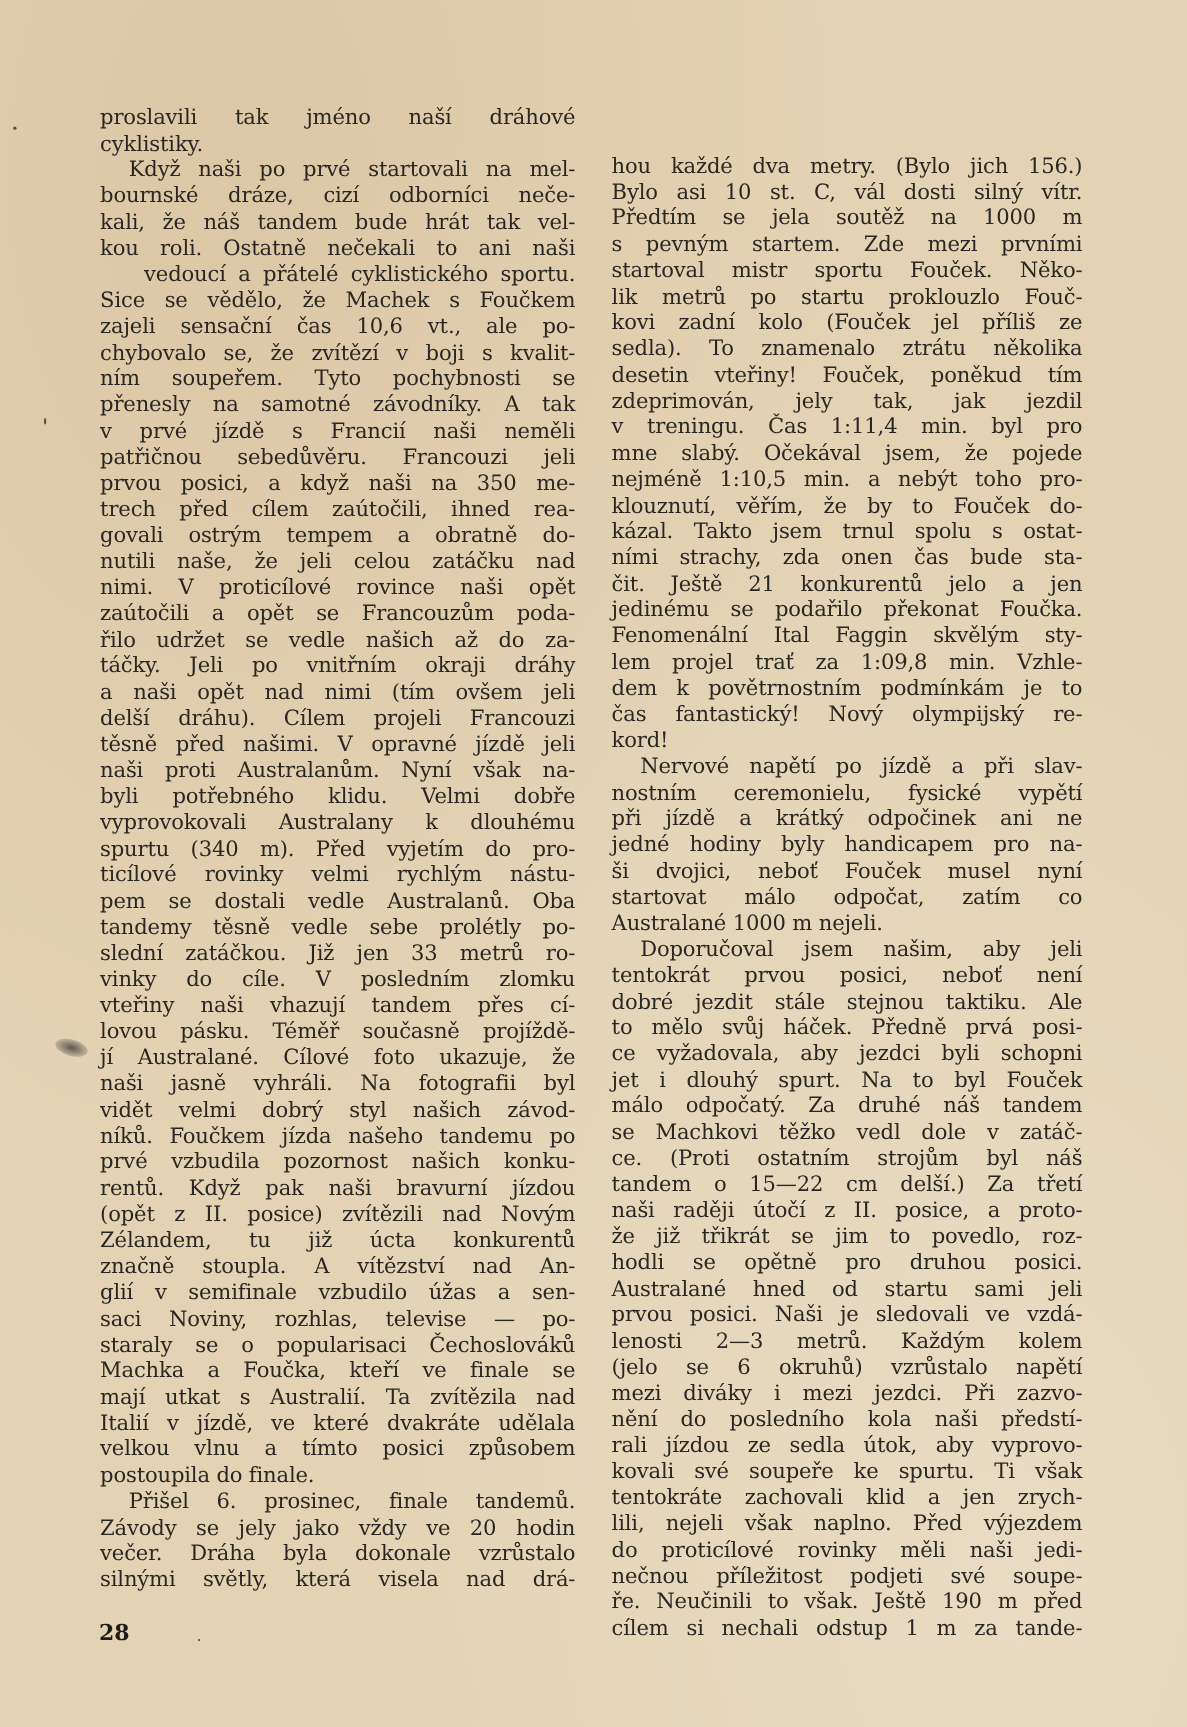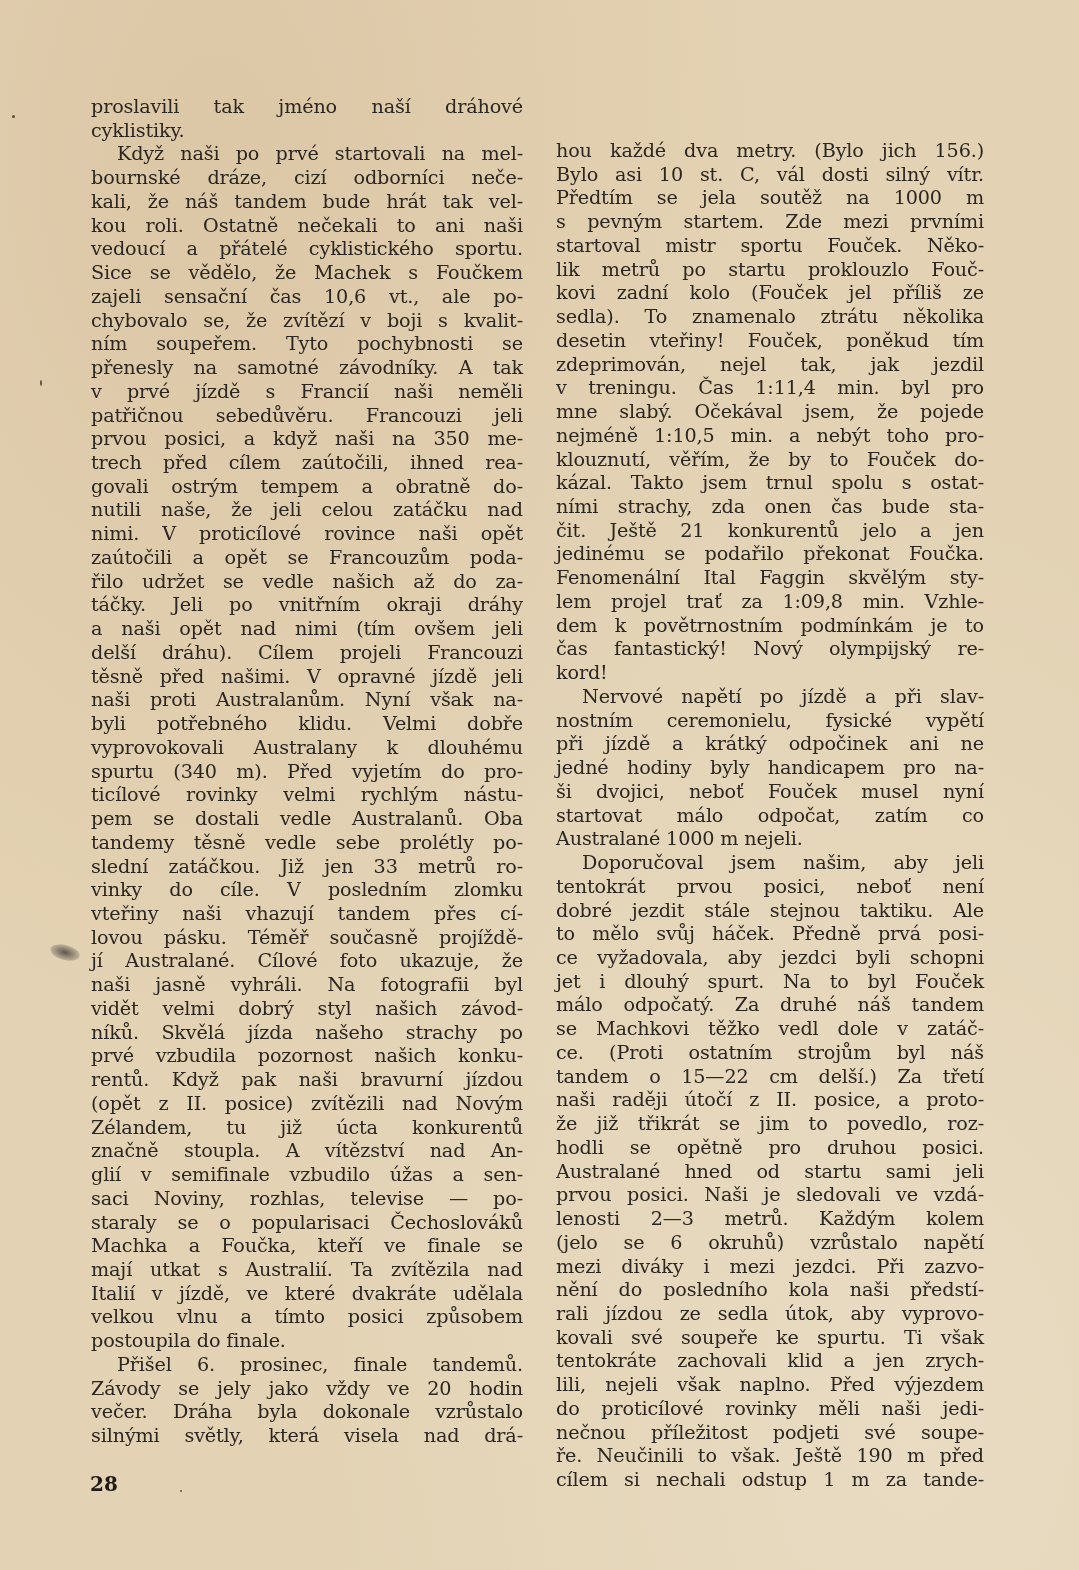--- a/index.html
+++ b/index.html
@@ -76,21 +76,21 @@
 <div class="speck" style="left:40px;top:380px;width:2px;height:6px;"></div>
 <div class="speck" style="left:180px;top:1490px;width:2px;height:2px;"></div>
 
 <div class="column col-left" id="col-0">
     <span class="line" style="height: 23.7368px; line-height: 23.7368px;">proslavili tak jméno naší dráhové</span>
     <span class="line last" style="height: 23.7368px; line-height: 23.7368px;">cyklistiky.</span>
     <span class="line indent" style="height: 23.7368px; line-height: 23.7368px;">Když naši po prvé startovali na mel-</span>
     <span class="line" style="height: 23.7368px; line-height: 23.7368px;">bournské dráze, cizí odborníci neče-</span>
     <span class="line" style="height: 23.7368px; line-height: 23.7368px;">kali, že náš tandem bude hrát tak vel-</span>
     <span class="line" style="height: 23.7368px; line-height: 23.7368px;">kou roli. Ostatně nečekali to ani naši</span>
-    <span class="line" style="height: 23.7368px; line-height: 23.7368px;">vedoucí a přátelé cyklistického sportu.</span>
+    <span class="line" style="height: 23.7368px; line-height: 23.7368px; margin-left: 40px;">vedoucí a přátelé cyklistického sportu.</span>
     <span class="line" style="height: 23.7368px; line-height: 23.7368px;">Sice se vědělo, že Machek s Foučkem</span>
     <span class="line" style="height: 23.7368px; line-height: 23.7368px;">zajeli sensační čas 10,6 vt., ale po-</span>
     <span class="line" style="height: 23.7368px; line-height: 23.7368px;">chybovalo se, že zvítězí v boji s kvalit-</span>
     <span class="line" style="height: 23.7368px; line-height: 23.7368px;">ním soupeřem. Tyto pochybnosti se</span>
     <span class="line" style="height: 23.7368px; line-height: 23.7368px;">přenesly na samotné závodníky. A tak</span>
     <span class="line" style="height: 23.7368px; line-height: 23.7368px;">v prvé jízdě s Francií naši neměli</span>
     <span class="line" style="height: 23.7368px; line-height: 23.7368px;">patřičnou sebedůvěru. Francouzi jeli</span>
     <span class="line" style="height: 23.7368px; line-height: 23.7368px;">prvou posici, a když naši na 350 me-</span>
     <span class="line" style="height: 23.7368px; line-height: 23.7368px;">trech před cílem zaútočili, ihned rea-</span>
     <span class="line" style="height: 23.7368px; line-height: 23.7368px;">govali ostrým tempem a obratně do-</span>
@@ -109,21 +109,21 @@
     <span class="line" style="height: 23.7368px; line-height: 23.7368px;">ticílové rovinky velmi rychlým nástu-</span>
     <span class="line" style="height: 23.7368px; line-height: 23.7368px;">pem se dostali vedle Australanů. Oba</span>
     <span class="line" style="height: 23.7368px; line-height: 23.7368px;">tandemy těsně vedle sebe prolétly po-</span>
     <span class="line" style="height: 23.7368px; line-height: 23.7368px;">slední zatáčkou. Již jen 33 metrů ro-</span>
     <span class="line" style="height: 23.7368px; line-height: 23.7368px;">vinky do cíle. V posledním zlomku</span>
     <span class="line" style="height: 23.7368px; line-height: 23.7368px;">vteřiny naši vhazují tandem přes cí-</span>
     <span class="line" style="height: 23.7368px; line-height: 23.7368px;">lovou pásku. Téměř současně projíždě-</span>
     <span class="line" style="height: 23.7368px; line-height: 23.7368px;">jí Australané. Cílové foto ukazuje, že</span>
     <span class="line" style="height: 23.7368px; line-height: 23.7368px;">naši jasně vyhráli. Na fotografii byl</span>
     <span class="line" style="height: 23.7368px; line-height: 23.7368px;">vidět velmi dobrý styl našich závod-</span>
-    <span class="line" style="height: 23.7368px; line-height: 23.7368px;">níků. Skvělá jízda našeho strachy po</span>
+    <span class="line" style="height: 23.7368px; line-height: 23.7368px;">níků. Foučkem jízda našeho tandemu po</span>
     <span class="line" style="height: 23.7368px; line-height: 23.7368px;">prvé vzbudila pozornost našich konku-</span>
     <span class="line" style="height: 23.7368px; line-height: 23.7368px;">rentů. Když pak naši bravurní jízdou</span>
     <span class="line" style="height: 23.7368px; line-height: 23.7368px;">(opět z II. posice) zvítězili nad Novým</span>
     <span class="line" style="height: 23.7368px; line-height: 23.7368px;">Zélandem, tu již úcta konkurentů</span>
     <span class="line" style="height: 23.7368px; line-height: 23.7368px;">značně stoupla. A vítězství nad An-</span>
     <span class="line" style="height: 23.7368px; line-height: 23.7368px;">glií v semifinale vzbudilo úžas a sen-</span>
     <span class="line" style="height: 23.7368px; line-height: 23.7368px;">saci Noviny, rozhlas, televise — po-</span>
     <span class="line" style="height: 23.7368px; line-height: 23.7368px;">staraly se o popularisaci Čechoslováků</span>
     <span class="line" style="height: 23.7368px; line-height: 23.7368px;">Machka a Foučka, kteří ve finale se</span>
     <span class="line" style="height: 23.7368px; line-height: 23.7368px;">mají utkat s Australií. Ta zvítězila nad</span>
@@ -138,21 +138,21 @@
 <div class="column col-right" id="col-1">
     <span class="line" style="height: 23.7368px; line-height: 23.7368px;">hou každé dva metry. (Bylo jich 156.)</span>
     <span class="line" style="height: 23.7368px; line-height: 23.7368px;">Bylo asi 10 st. C, vál dosti silný vítr.</span>
     <span class="line" style="height: 23.7368px; line-height: 23.7368px;">Předtím se jela soutěž na 1000 m</span>
     <span class="line" style="height: 23.7368px; line-height: 23.7368px;">s pevným startem. Zde mezi prvními</span>
     <span class="line" style="height: 23.7368px; line-height: 23.7368px;">startoval mistr sportu Fouček. Něko-</span>
     <span class="line" style="height: 23.7368px; line-height: 23.7368px;">lik metrů po startu proklouzlo Fouč-</span>
     <span class="line" style="height: 23.7368px; line-height: 23.7368px;">kovi zadní kolo (Fouček jel příliš ze</span>
     <span class="line" style="height: 23.7368px; line-height: 23.7368px;">sedla). To znamenalo ztrátu několika</span>
     <span class="line" style="height: 23.7368px; line-height: 23.7368px;">desetin vteřiny! Fouček, poněkud tím</span>
-    <span class="line" style="height: 23.7368px; line-height: 23.7368px;">zdeprimován, nejel tak, jak jezdil</span>
+    <span class="line" style="height: 23.7368px; line-height: 23.7368px;">zdeprimován, jely tak, jak jezdil</span>
     <span class="line" style="height: 23.7368px; line-height: 23.7368px;">v treningu. Čas 1:11,4 min. byl pro</span>
     <span class="line" style="height: 23.7368px; line-height: 23.7368px;">mne slabý. Očekával jsem, že pojede</span>
     <span class="line" style="height: 23.7368px; line-height: 23.7368px;">nejméně 1:10,5 min. a nebýt toho pro-</span>
     <span class="line" style="height: 23.7368px; line-height: 23.7368px;">klouznutí, věřím, že by to Fouček do-</span>
     <span class="line" style="height: 23.7368px; line-height: 23.7368px;">kázal. Takto jsem trnul spolu s ostat-</span>
     <span class="line" style="height: 23.7368px; line-height: 23.7368px;">ními strachy, zda onen čas bude sta-</span>
     <span class="line" style="height: 23.7368px; line-height: 23.7368px;">čit. Ještě 21 konkurentů jelo a jen</span>
     <span class="line" style="height: 23.7368px; line-height: 23.7368px;">jedinému se podařilo překonat Foučka.</span>
     <span class="line" style="height: 23.7368px; line-height: 23.7368px;">Fenomenální Ital Faggin skvělým sty-</span>
     <span class="line" style="height: 23.7368px; line-height: 23.7368px;">lem projel trať za 1:09,8 min. Vzhle-</span>

